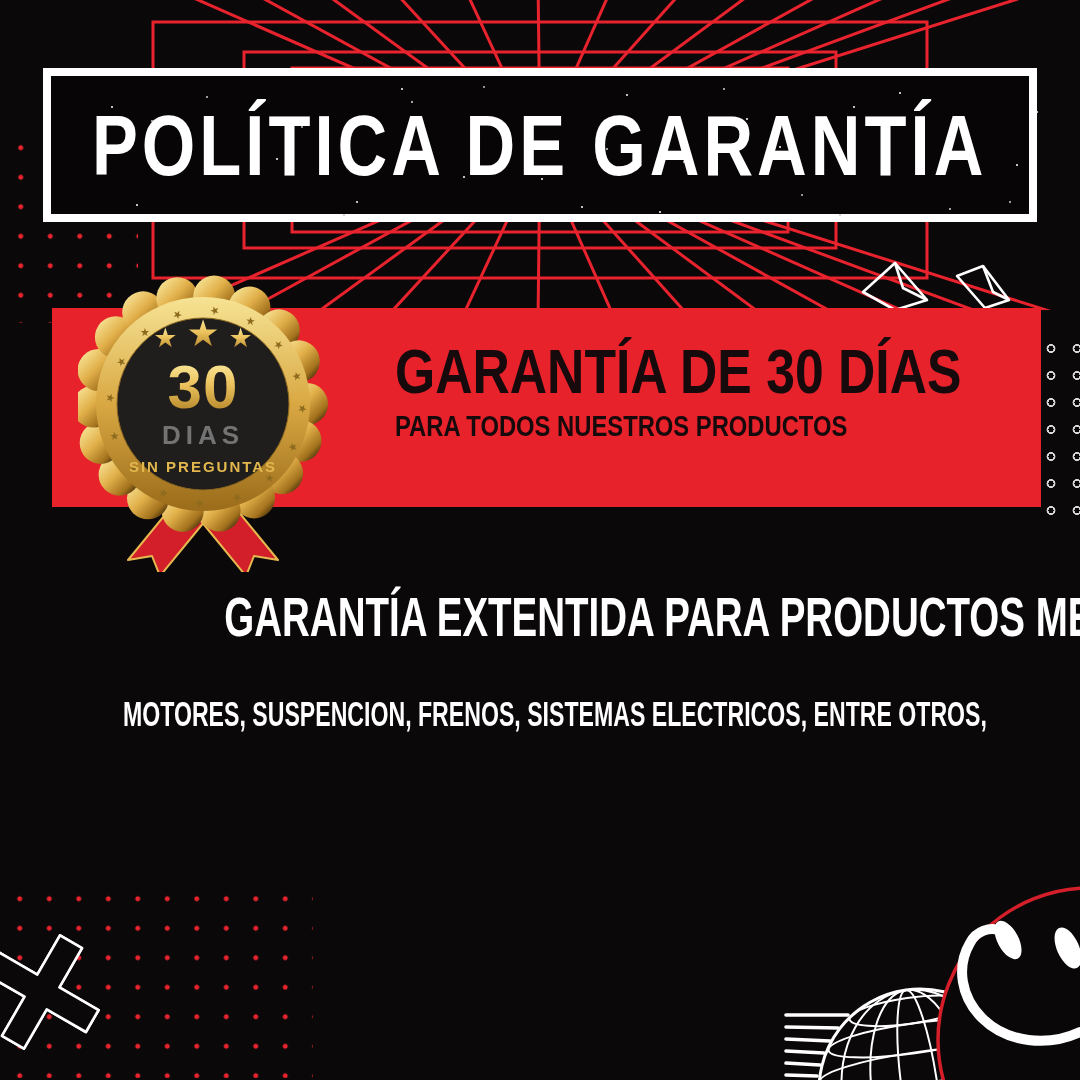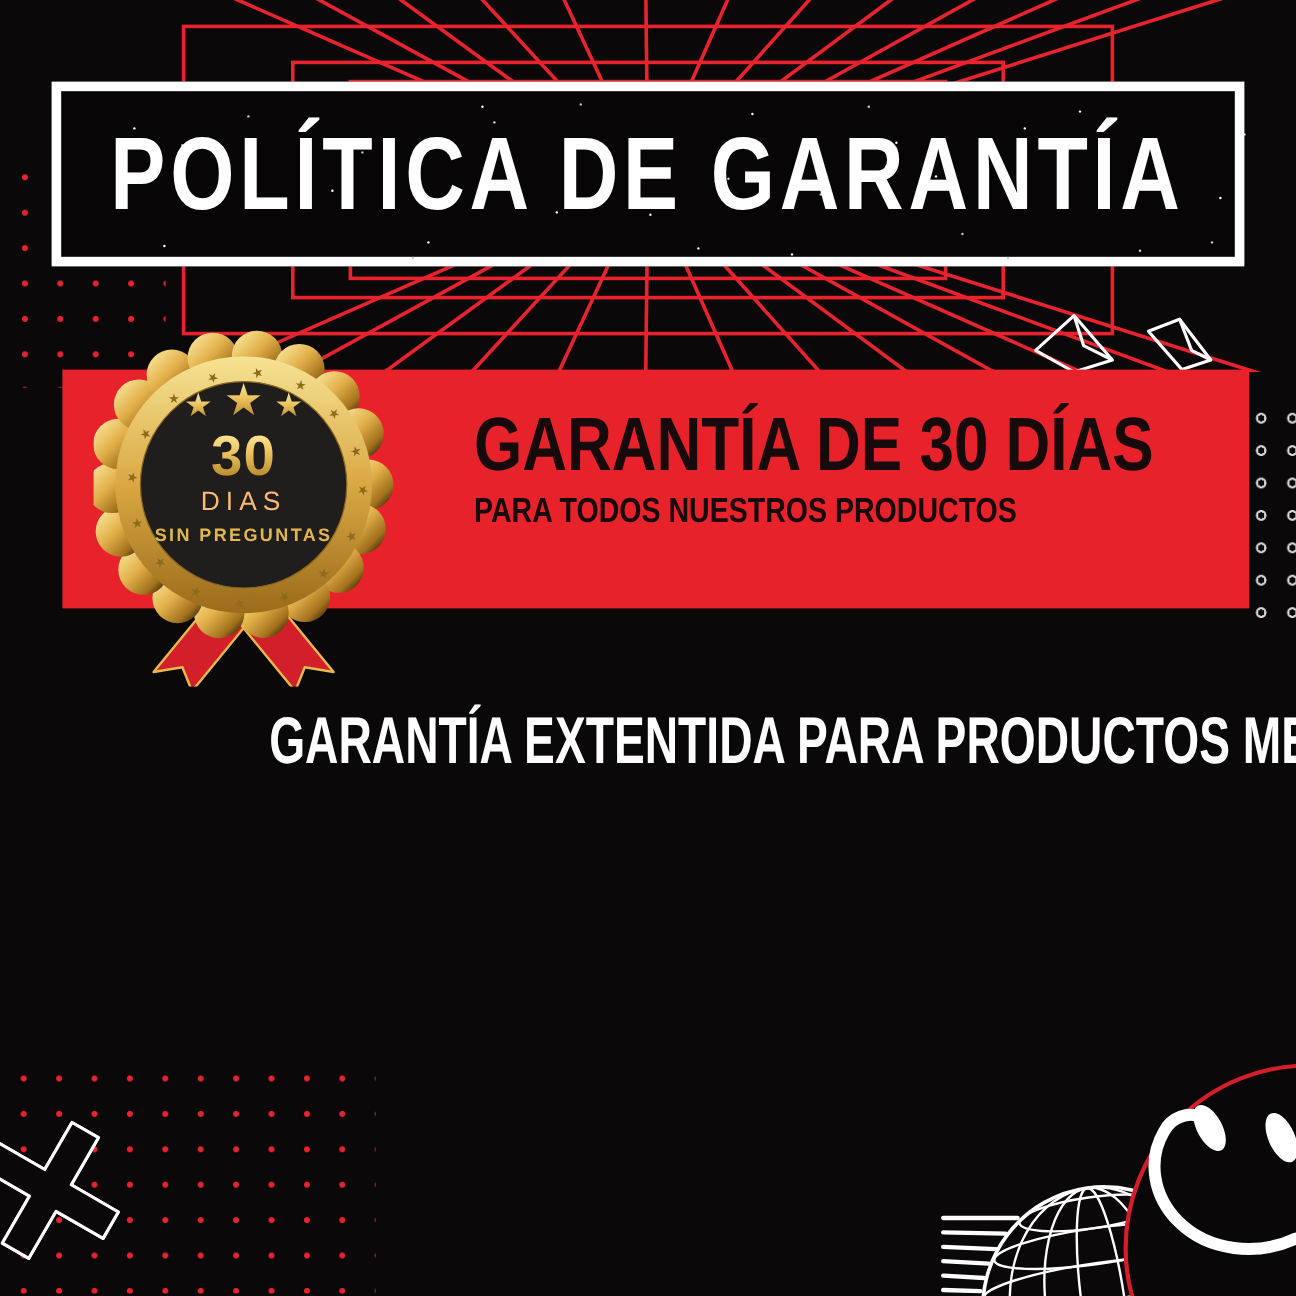--- a/index.html
+++ b/index.html
@@ -45,22 +45,22 @@
   .banner-subtitle{font-size:29px;font-weight:700;color:#160a0c;transform:scaleX(0.82);margin-top:6px;}
 
   
   .badge{left:78px;top:272px;width:250px;height:300px;z-index:6;}
   .badge-content{position:absolute;left:0;top:40px;width:250px;text-align:center;}
   .gold-text{background:linear-gradient(180deg,#fdf2ab 0%,#ecc35e 45%,#a97a20 100%);
              -webkit-background-clip:text;background-clip:text;color:transparent;}
   .badge-stars{display:flex;justify-content:center;align-items:flex-end;gap:9px;height:40px;}
   .badge-stars .s{font-size:27px;line-height:1;}
   .badge-stars .s.mid{font-size:37px;}
-  .badge-number{font-size:47px;font-weight:800;line-height:1;margin-top:4px;letter-spacing:1px;}
-  .badge-unit{font-size:22px;font-weight:400;letter-spacing:5px;margin-top:2px;color:#fdba74;}
+  .badge-number{font-size:62px;font-weight:800;line-height:1;margin-top:4px;letter-spacing:1px;}
+  .badge-unit{font-size:26px;font-weight:700;letter-spacing:5px;margin-top:2px;color:#737373;}
   .badge-tagline{font-size:15px;font-weight:800;letter-spacing:2px;margin-top:7px;color:#e2b84e;}
 
   
   .heading-row{left:0;top:585px;width:1080px;text-align:center;z-index:3;}
   .heading-row .cond-c{font-size:55px;font-weight:700;transform:scaleX(0.70);color:#fff;}
   .body-block{left:123px;top:695px;width:880px;z-index:3;}
   .body-line{display:block;height:42px;}
   .body-line .cond{font-size:34.5px;font-weight:700;transform:scaleX(0.67);color:#fff;}
 
   
@@ -206,20 +206,21 @@
       <div class="badge-unit">DIAS</div>
       <div class="badge-tagline">SIN PREGUNTAS</div>
     </div>
   </div>
 
   <div class="abs heading-row">
     <span class="cond-c">GARANTÍA EXTENTIDA PARA PRODUCTOS MECÁNICOS</span>
   </div>
 
   <div class="abs body-block">
+    <span class="body-line"><span class="cond">MOTORES, SUSPENCION, FRENOS, SISTEMAS ELECTRICOS, ENTRE OTROS,</span></span>
   </div>
 
   <svg id="x-wire" class="abs" width="112" height="150" viewBox="0 0 112 150">
     <g stroke="#fff" stroke-width="2.6" stroke-linejoin="round">
       <polygon fill="none" points="52.3,53.6 75,14.4 97,27.1 74.4,66.3 113.6,89 100.9,111 61.7,88.4 39,127.6 17,114.9 39.6,75.7 0.4,53 13.1,31" transform="translate(-15,9)"></polygon>
       <polygon fill="#0b0809" points="37.3,62.6 60,23.4 82,36.1 59.4,75.3 98.6,98 85.9,120 46.7,97.4 24,136.6 2,123.9 24.6,84.7 -14.6,62 -1.9,40"></polygon>
       <line x1="60" y1="23.4" x2="75" y2="14.4" transform="translate(0,9) scale(1,1)" opacity="0"></line>
       <line x1="60" y1="23.4" x2="60" y2="23.4"></line>
       <line x1="60" y1="23.4" x2="60" y2="23.4"></line>
       <line x1="82" y1="36.1" x2="82" y2="36.1"></line>

